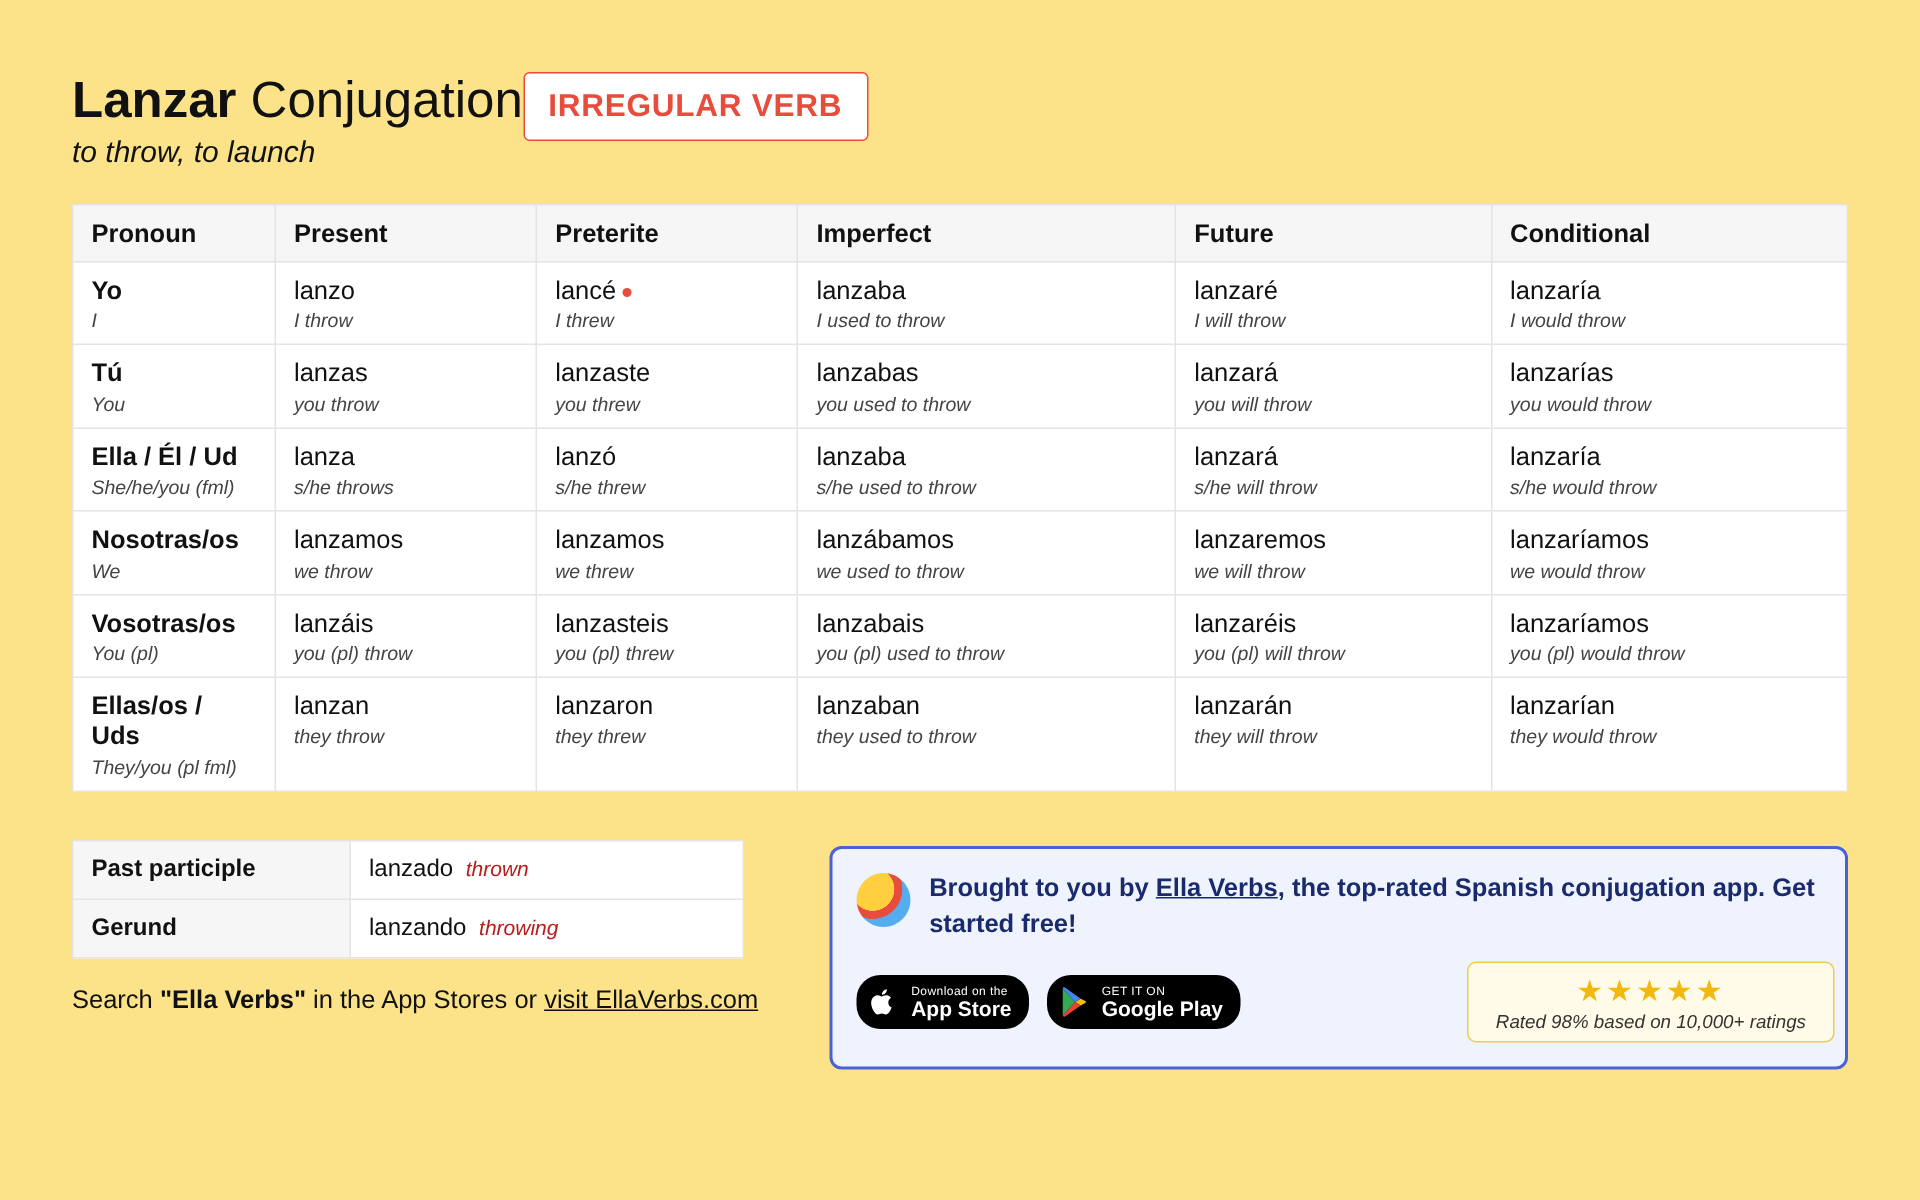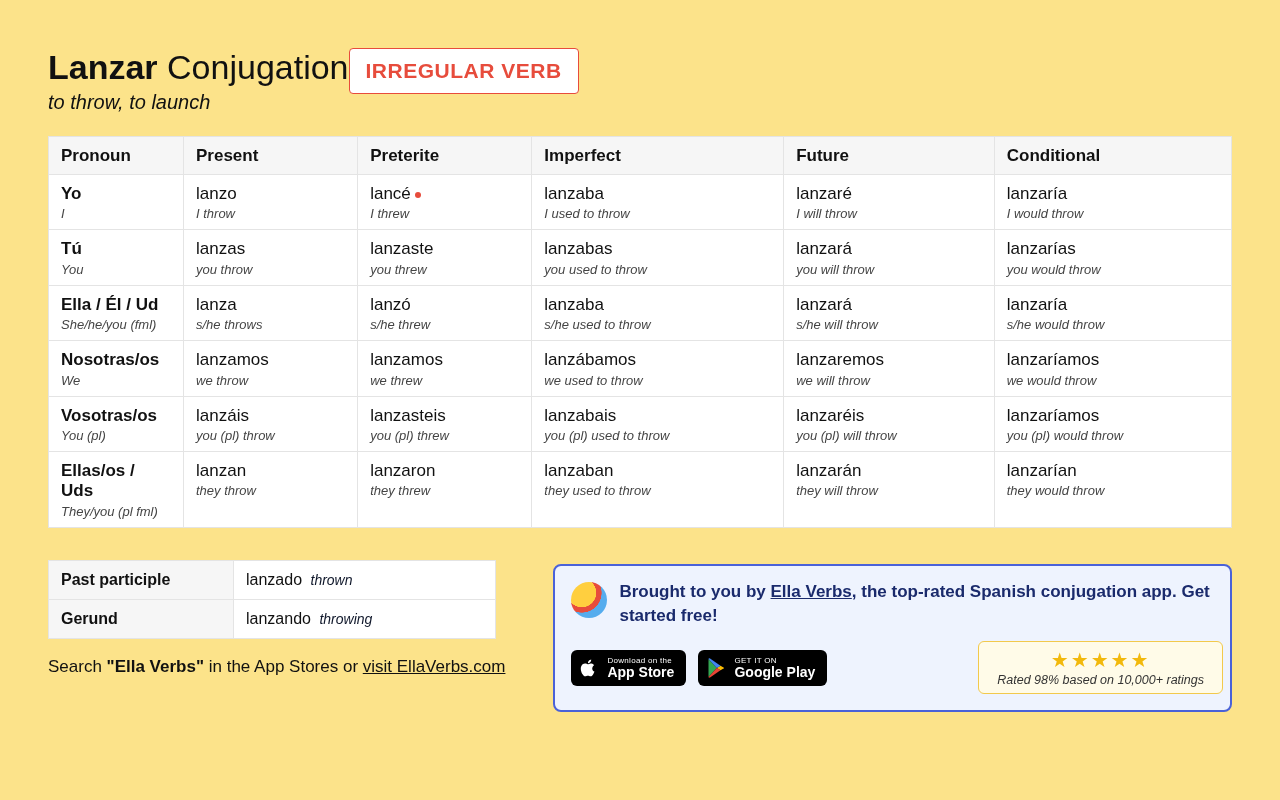--- a/index.html
+++ b/index.html
@@ -64,21 +64,21 @@
     margin-top: 32px;
     width: 448px;
   }
   .forms-table th, .forms-table td {
     border: 1px solid #e4e4e4;
     text-align: left;
     padding: 10px 12px;
     font-size: 16px;
   }
   .forms-table th { background: #f6f6f6; font-weight: 600; width: 185px; }
-  .forms-table .trans { font-style: italic; font-size: 14px; color: #0f172a; margin-left: 4px; }
+  .forms-table .trans { font-style: italic; font-size: 14px; color: #b91c1c; margin-left: 4px; }
   .search-line { margin-top: 18px; font-size: 17px; }
   .search-line b { font-weight: 700; }
   .search-line .u { text-decoration: underline; font-weight: 400; }
   .bottom { display: flex; gap: 48px; align-items: flex-start; }
   .promo {
     margin-top: 36px;
     flex: 1;
     border: 2px solid #4a62d8;
     border-radius: 8px;
     background: #eef3fe;
@@ -92,21 +92,21 @@
     width: 36px; height: 36px;
     background: radial-gradient(circle at 30% 30%, #ffcf3f 40%, #e74c3c 41% 55%, #55acee 56%);
     border-radius: 50%;
     flex-shrink: 0;
     margin-top: 2px;
   }
   .promo-buttons { display: flex; gap: 12px; margin-top: 12px; align-items: center; }
   .store-btn {
     background: #000;
     color: #fff;
-    border-radius: 6px;
+    border-radius: 16px;
     height: 36px;
     padding: 4px 12px 4px 36px;
     display: flex;
     flex-direction: column;
     justify-content: center;
     position: relative;
     line-height: 1;
     min-width: 115px;
   }
   .store-btn .sml { font-size: 8px; letter-spacing: 0.3px; }

